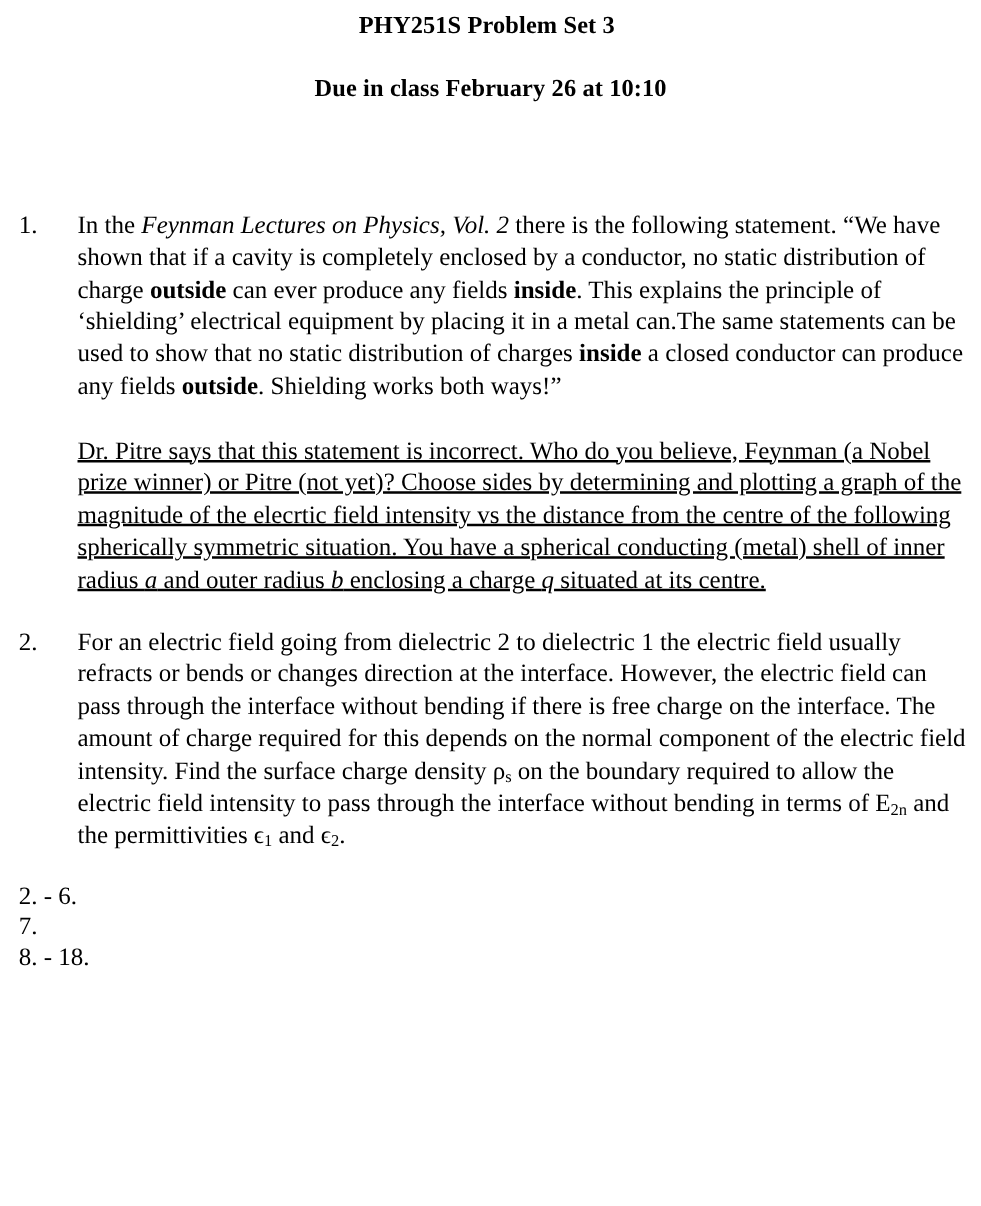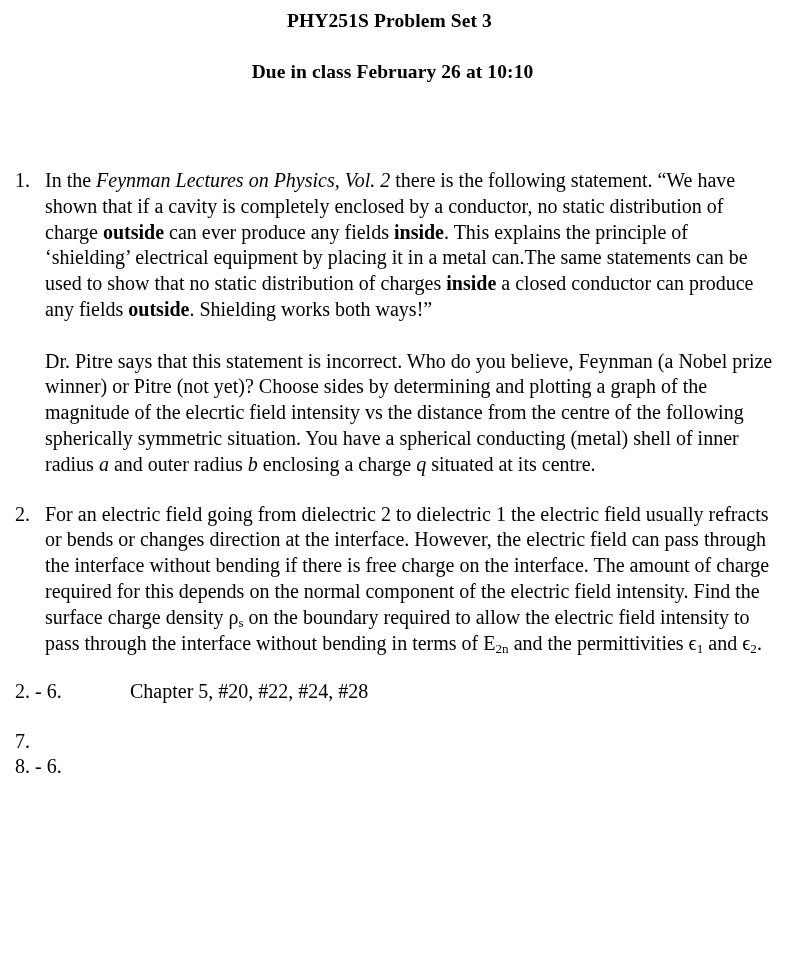--- a/index.html
+++ b/index.html
@@ -63,32 +63,33 @@
   .problem .num {
     position: absolute;
     left: 15px;
     top: 0;
     width: 110px;
     font-size: 20px;
     line-height: 25.8px;
     white-space: nowrap;
   }
   .problem .body {
-    margin-left: 45px;
+    margin-left: 62px;
     margin-right: 9px;
   }
   .problem.refstyle .body {
     margin-left: 130px;
   }
   .problem .para {
     margin: 0;
     text-align: left;
   }
   .problem .para + .para {
     margin-top: 25.8px;
+    text-decoration: underline;
   }
 
   
   .gap-1 { height: 24px; }
   .gap-2 { height: 23px; }
   .gap-3 { height: 24px; }
   .gap-4 { height: 25px; }
 
   
   i, .it { font-style: italic; }
@@ -120,27 +121,24 @@
       <div class="gap-1"></div>
       <div class="problem">
         <span class="num">2.</span>
         <div class="body">
           <p class="para"><span>For an electric field going from dielectric 2 to dielectric 1 the electric field usually refracts or bends or changes direction at the interface. However, the electric field can pass through the interface without bending if there is free charge on the interface. The amount of charge required for this depends on the normal component of the electric field intensity. Find the surface charge density </span><span class="sym">ρ</span><sub>s</sub><span> on the boundary required to allow the electric field intensity to pass through the interface without bending in terms of E</span><sub>2n</sub><span> and the permittivities </span><span class="sym">ϵ</span><sub>1</sub><span> and </span><span class="sym">ϵ</span><sub>2</sub><span>.</span></p>
         </div>
       </div>
       <div class="gap-2"></div>
       <div class="problem refstyle">
         <span class="num">2. - 6.</span>
-        <div class="body">
-          <p class="para"><span>Chapter 5, #20, #22, #24, #28</span></p>
-        </div>
       </div>
       <div class="gap-3"></div>
       <div class="problem">
         <span class="num">7.</span>
       </div>
       <div class="gap-4"></div>
       <div class="problem refstyle">
-        <span class="num">8. - 6.</span>
+        <span class="num">8. - 18.</span>
       </div>
     </div>
 
 </div>
 
 </body></html>

